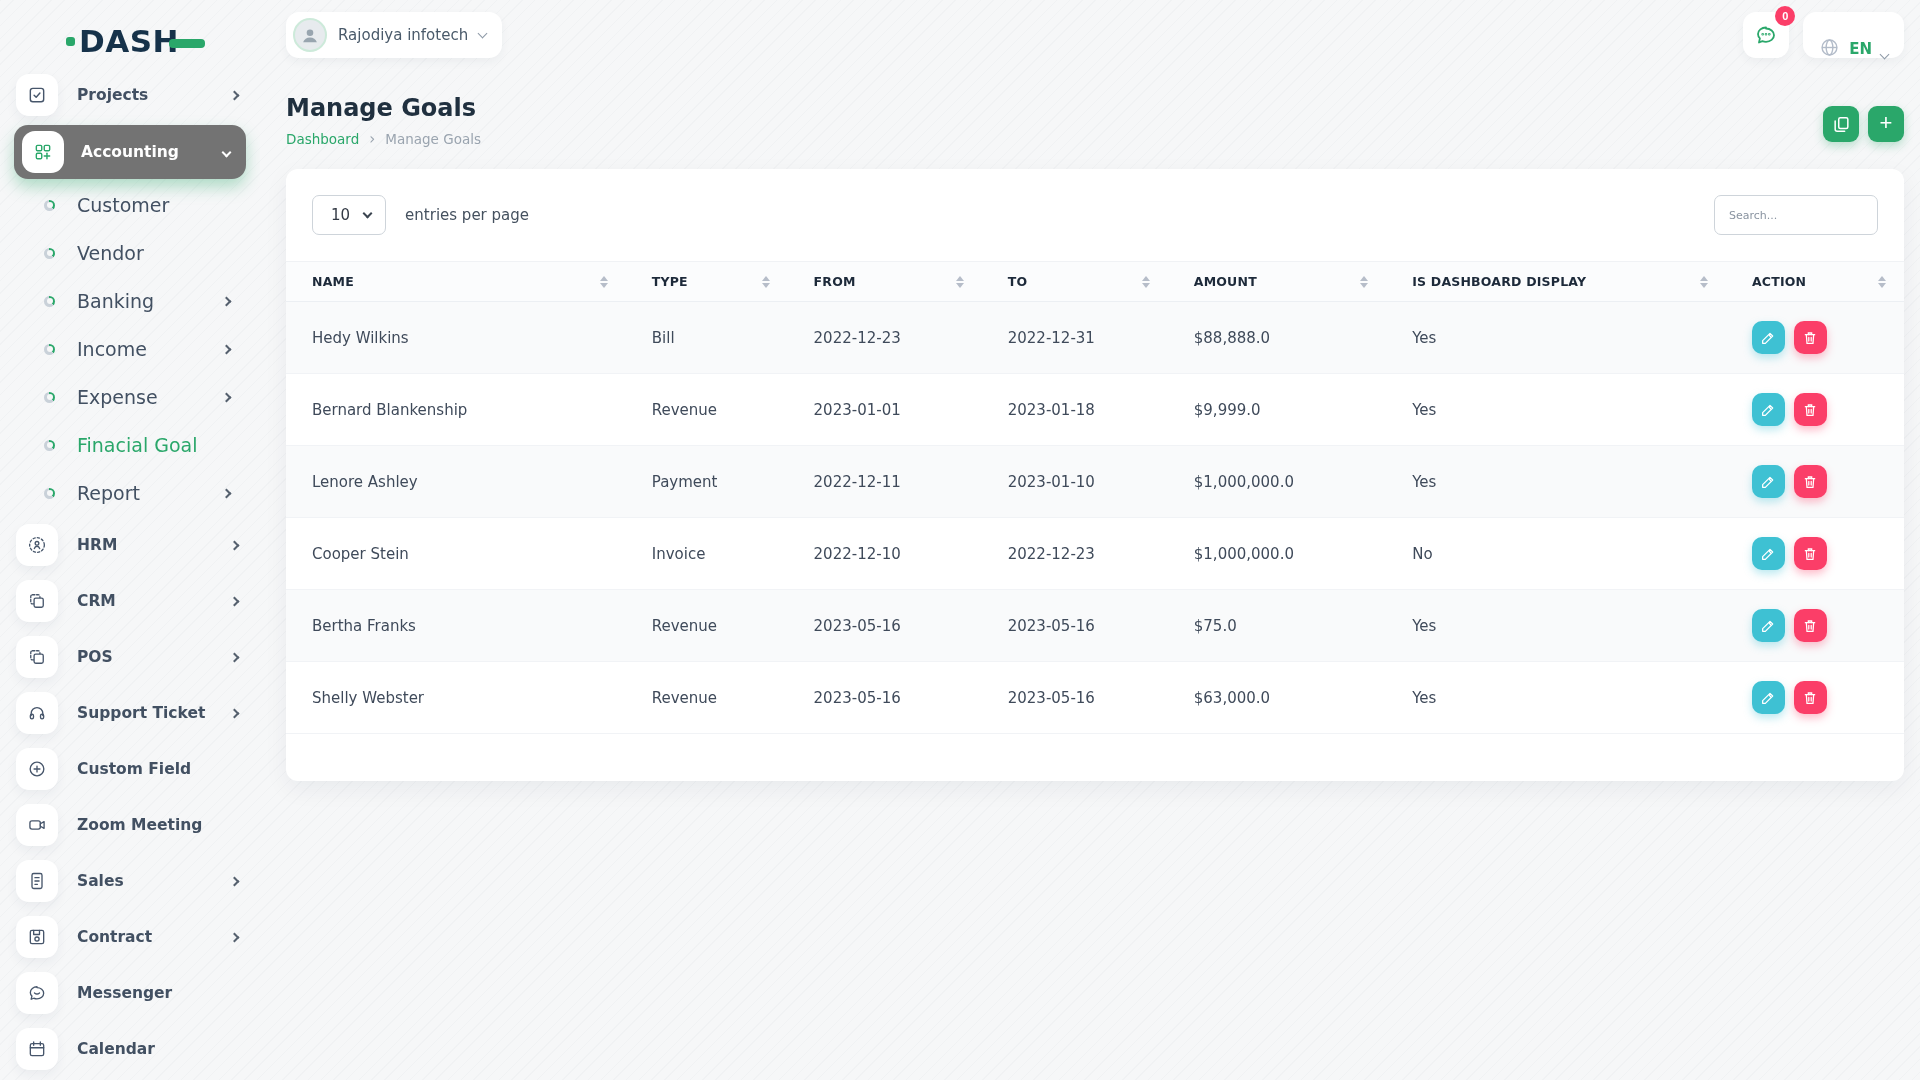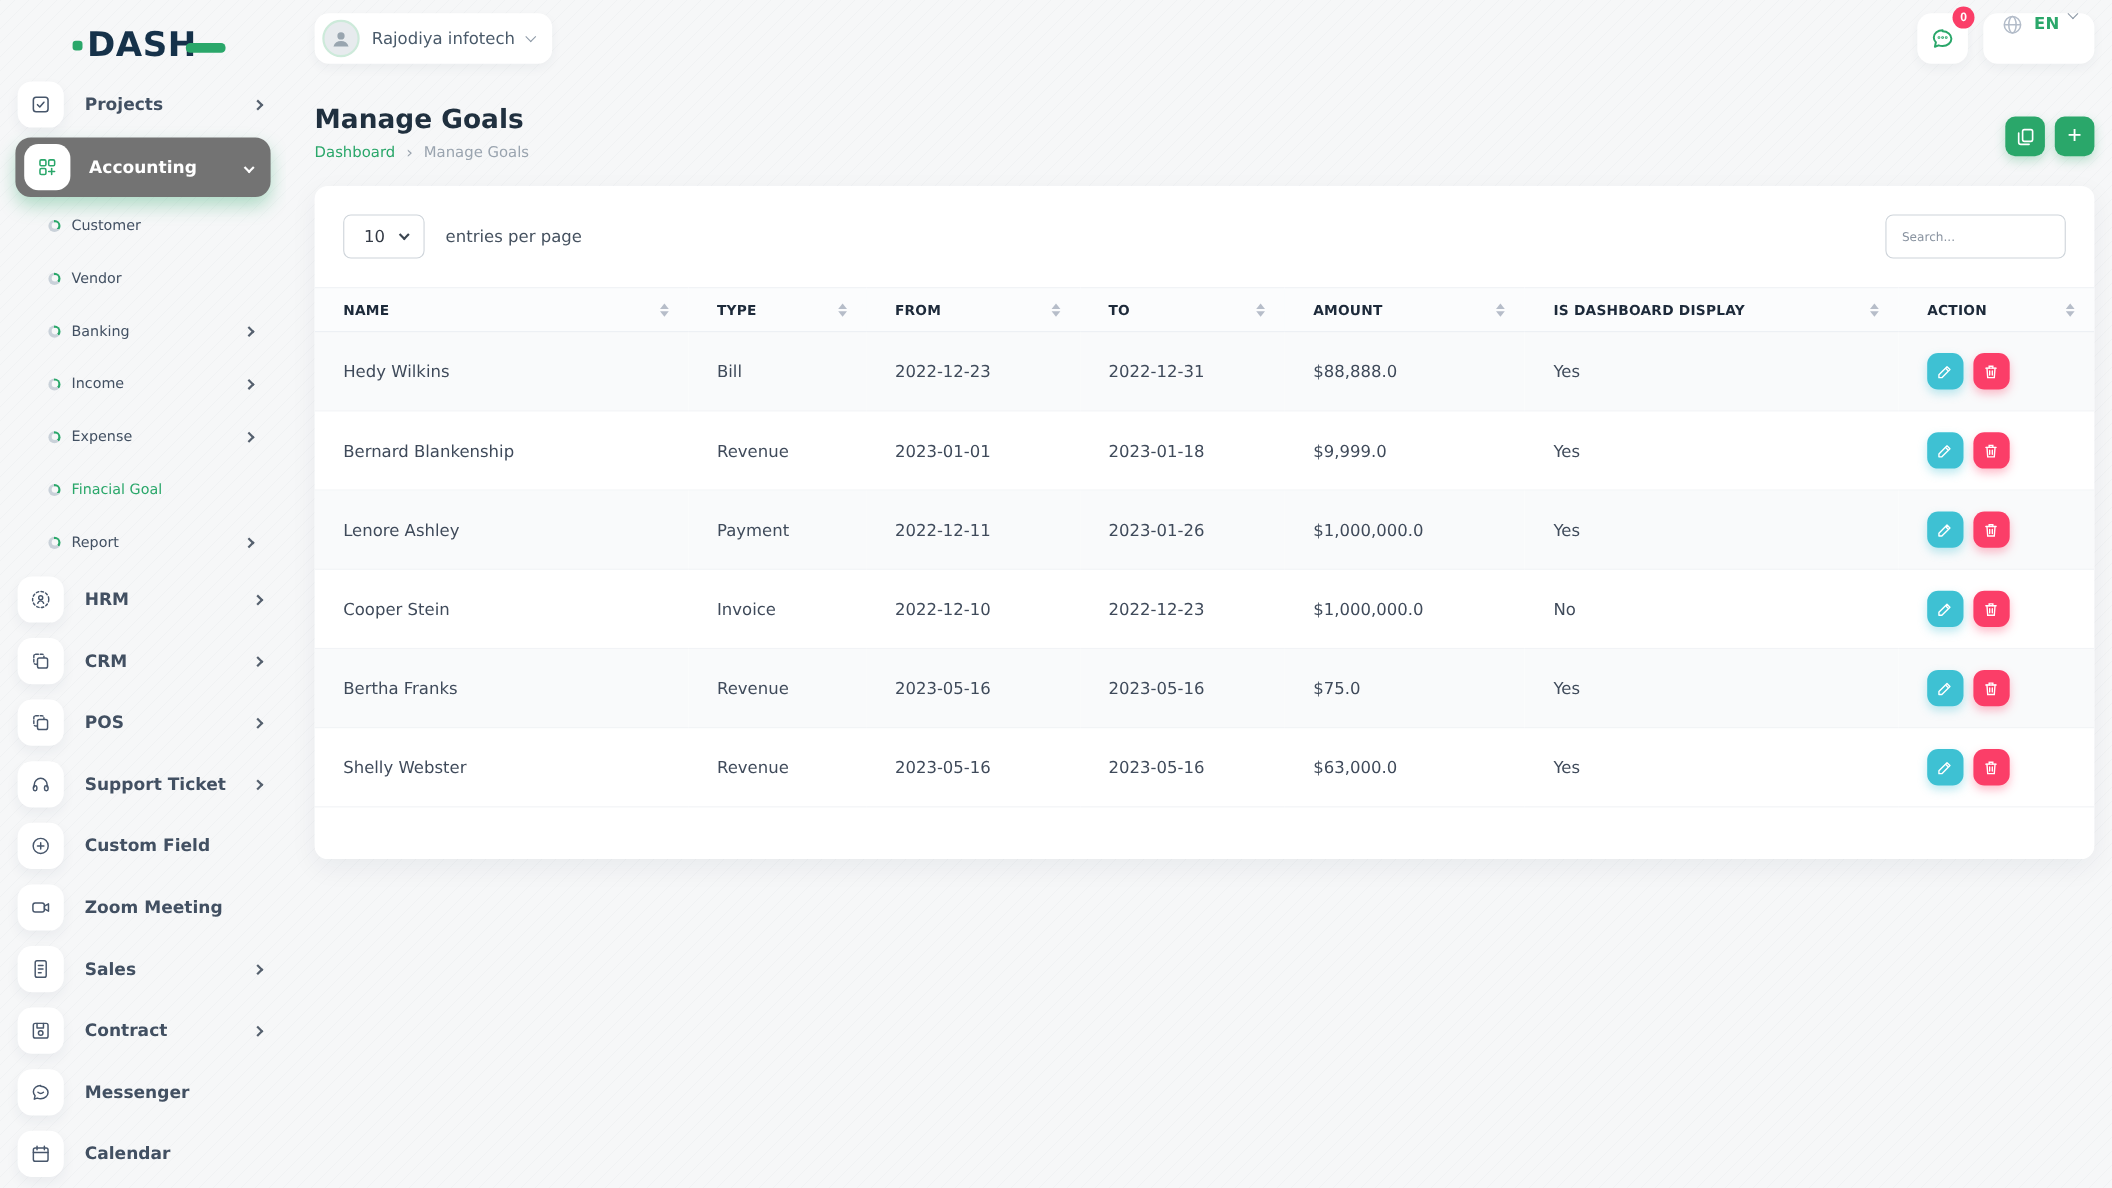--- a/index.html
+++ b/index.html
@@ -24,21 +24,21 @@
               display:flex; align-items:center; justify-content:center; color:#47566b; flex:0 0 42px; }
   .item-top .label { margin-left:19px; font-weight:600; color:#425062; font-size:15.5px; }
   .item-top.active { background:#737373; border-radius:14px; margin:2px 14px; padding:0 16px 0 8px; height:54px;
                      box-shadow:0 8px 16px rgba(42,167,106,0.35); }
   .item-top.active .label { color:#fff; font-weight:700; margin-left:17px; }
   .item-top.active .icon-box { color:#2aa76a; box-shadow:none; }
   .item-sub { display:flex; align-items:center; height:48px; padding:0 30px 0 44px; cursor:pointer; }
   .dot { width:11px; height:11px; border-radius:50%; position:relative; flex:0 0 11px;
          background:conic-gradient(#2aa76a 0 130deg,#c9d1d9 130deg 360deg); }
   .dot::after { content:""; position:absolute; inset:2.5px; border-radius:50%; background:#f6f7f8; }
-  .item-sub .label { margin-left:10px; color:#425062; font-size:13px; }
+  .item-sub .label { margin-left:22px; color:#425062; font-size:19px; }
   .item-sub.active .label { color:#2aa76a; font-weight:400; }
   .chev { width:7px; height:7px; border-right:2px solid #55606e; border-bottom:2px solid #55606e;
           margin-left:auto; flex:0 0 7px; }
   .chev-r { transform:rotate(-45deg); }
   .chev-d { transform:rotate(45deg); }
   .item-top.active .chev { border-color:#fff; }
 
   
   .main { flex:1; display:flex; flex-direction:column; padding:0 16px 0 26px; }
   .topbar { display:flex; align-items:flex-start; justify-content:space-between; padding-top:12px; height:72px; }
@@ -46,21 +46,21 @@
                   padding:6px 16px 6px 7px; box-shadow:0 4px 10px rgba(30,50,80,0.05); cursor:pointer; }
   .avatar { width:34px; height:34px; border-radius:50%; background:#e7ebee; border:2px solid #cdeada;
             display:flex; align-items:center; justify-content:center; overflow:hidden; }
   .company-name { color:#4a5a6a; font-size:15px; }
   .pill-chev { width:7px; height:7px; border-right:1.8px solid #8d99a6; border-bottom:1.8px solid #8d99a6; transform:rotate(45deg); margin-top:-3px; }
   .top-right { display:flex; align-items:flex-start; gap:14px; }
   .msg-btn { position:relative; width:46px; height:46px; background:#fff; border-radius:13px; border:none; cursor:pointer;
              display:flex; align-items:center; justify-content:center; box-shadow:0 4px 10px rgba(30,50,80,0.05); }
   .badge { position:absolute; top:-6px; right:-6px; min-width:20px; height:20px; border-radius:10px; background:#fb3e68;
            color:#fff; font-size:11px; font-weight:700; display:flex; align-items:center; justify-content:center; padding:0 5px; }
-  .lang-pill { display:flex; align-items:flex-start; gap:9px; background:#fff; border-radius:13px; height:46px;
+  .lang-pill { display:flex; align-items:flex-end; gap:9px; background:#fff; border-radius:13px; height:46px;
                padding:0 16px; box-shadow:0 4px 10px rgba(30,50,80,0.05); cursor:pointer; }
   .lang-code { color:#2aa76a; font-size:15px; font-weight:600; }
 
   .page-head { display:flex; justify-content:space-between; align-items:flex-start; margin-top:22px; }
   .page-title { font-size:24px; font-weight:700; color:#20303f; }
   .breadcrumb { display:flex; align-items:center; gap:10px; margin-top:9px; font-size:13.5px; }
   .crumb-link { color:#2aa76a; text-decoration:none; cursor:pointer; }
   .crumb-sep { color:#9aa4af; font-size:15px; line-height:1; }
   .crumb-current { color:#9aa4af; }
   .head-actions { display:flex; gap:9px; margin-top:12px; }
@@ -479,21 +479,21 @@
                       <path d="M10.2 11v5.5M13.8 11v5.5"></path>
                     </svg>
                   </button>
                 </span>
               </td>
           </tr>
           <tr>
             <td>Lenore Ashley</td>
             <td>Payment</td>
             <td>2022-12-11</td>
-            <td>2023-01-26</td>
+            <td>2023-01-10</td>
             <td>$1,000,000.0</td>
             <td>Yes</td>
             <td>
                 <span class="action-cell">
                   <button class="act-btn act-edit">
                     <svg width="16" height="16" viewBox="0 0 24 24" fill="none" stroke="#fff" stroke-width="1.9" stroke-linejoin="round">
                       <path d="M4 20h4L19 9l-4-4L4 16v4z"></path>
                       <path d="M13.5 7.5l3 3"></path>
                     </svg>
                   </button>

